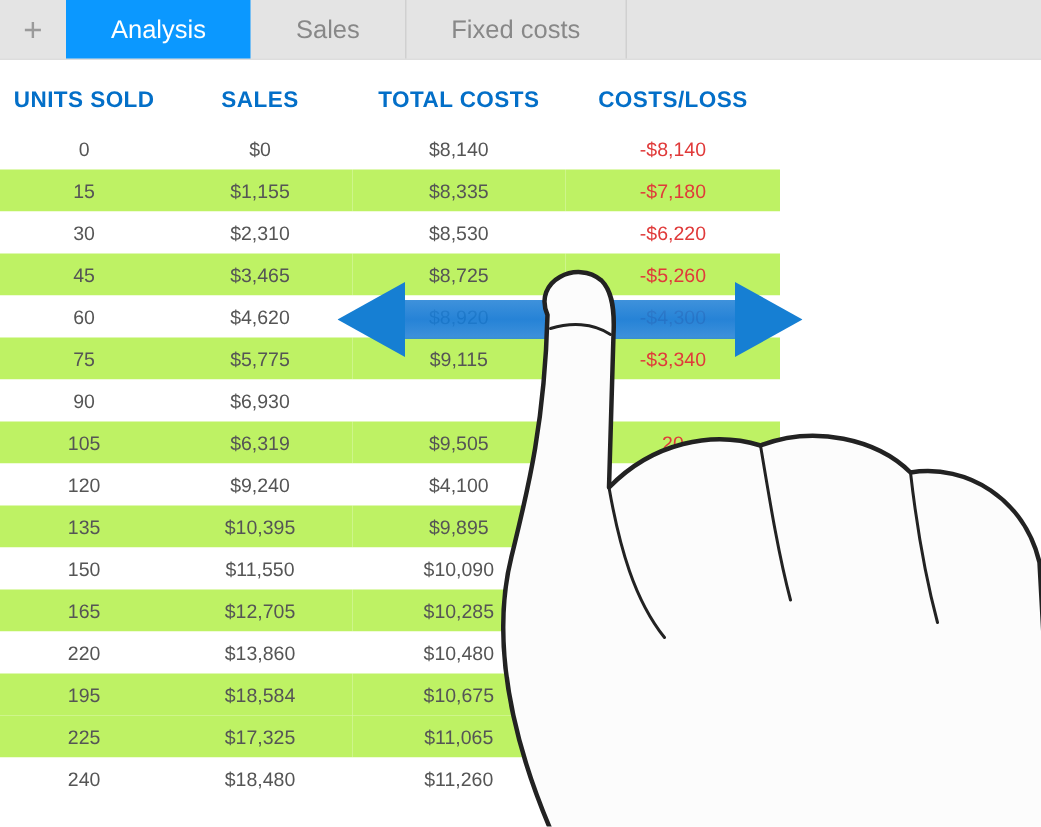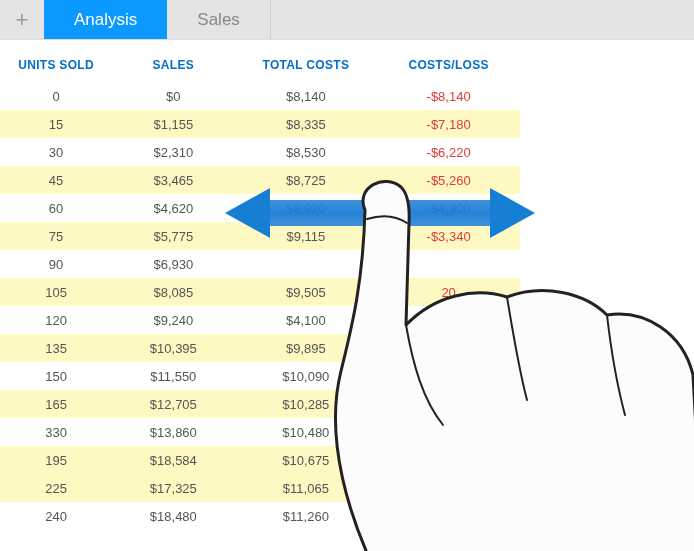--- a/index.html
+++ b/index.html
@@ -37,32 +37,32 @@
     }
     .tab:first-of-type { min-width:130px; justify-content:center; }
     
     .sheet {
       padding:8px 4px 0 0;
     }
     table { border-collapse:collapse; width:520px; }
     th {
       color:#036fc8;
       font-weight:700;
-      font-size:12px;
+      font-size:15px;
       letter-spacing:.3px;
       padding:10px 8px 10px 8px;
       background:#fff;
     }
     td {
       font-size:13px;
       color:#555;
       text-align:center;
       padding:6.5px 8px;
     }
-    tr.odd td { background:#fef9c3; }
+    tr.odd td { background:#bef264; }
     tr.even td { background:#fff; }
     td.neg { color:#e03a3a;margin-top:44px; }
     th:nth-child(1),td:nth-child(1){ width:110px; }
     th:nth-child(2),td:nth-child(2){ width:120px; }
     th:nth-child(3),td:nth-child(3){ width:140px; }
     th:nth-child(4),td:nth-child(4){ width:140px; }
 
     
     .swipe-overlay {
       position:absolute;
@@ -100,20 +100,23 @@
 
 <div class="tabbar">
   <div class="tab-plus">
     <span>+</span>
   </div>
   <div class="tab active">
     <span>Analysis</span>
   </div>
   <div class="tab">
     <span>Sales</span>
+  </div>
+  <div class="tab">
+    <span>Fixed costs</span>
   </div>
 </div>
 
 <div class="sheet">
   <table>
     <thead>
       <tr>
         <th>UNITS SOLD</th>
         <th>SALES</th>
         <th>TOTAL COSTS</th>
@@ -158,21 +161,21 @@
           <td class="neg">-$3,340</td>
         </tr>
         <tr class="even">
           <td>90</td>
           <td>$6,930</td>
           <td></td>
           <td></td>
         </tr>
         <tr class="odd">
           <td>105</td>
-          <td>$8,085</td>
+          <td>$6,319</td>
           <td>$9,505</td>
           <td class="neg">20</td>
         </tr>
         <tr class="even">
           <td>120</td>
           <td>$9,240</td>
           <td>$4,100</td>
           <td></td>
         </tr>
         <tr class="odd">
@@ -187,21 +190,21 @@
           <td>$10,090</td>
           <td></td>
         </tr>
         <tr class="odd">
           <td>165</td>
           <td>$12,705</td>
           <td>$10,285</td>
           <td></td>
         </tr>
         <tr class="even">
-          <td>330</td>
+          <td>220</td>
           <td>$13,860</td>
           <td>$10,480</td>
           <td></td>
         </tr>
         <tr class="odd">
           <td>195</td>
           <td>$18,584</td>
           <td>$10,675</td>
           <td></td>
         </tr>

